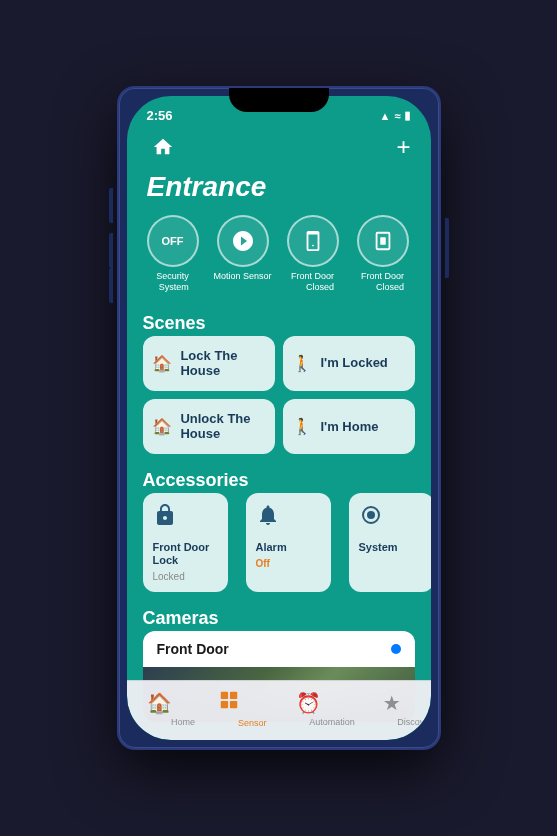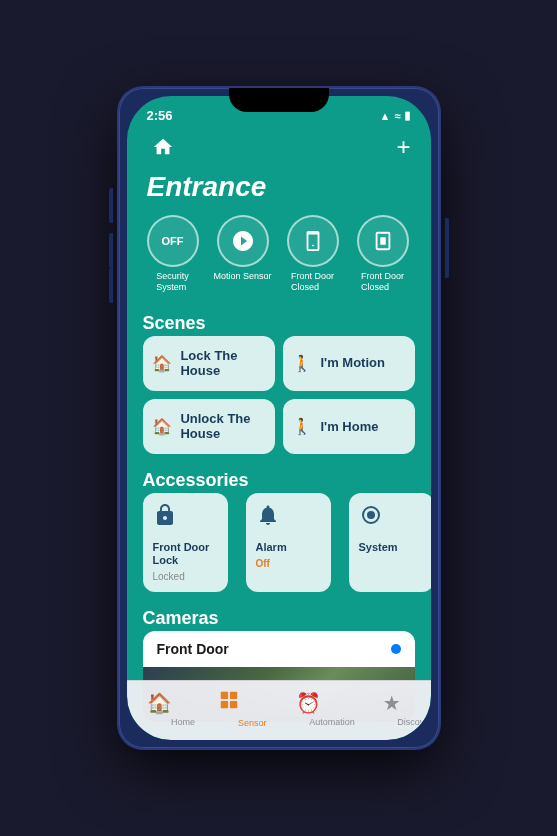--- a/index.html
+++ b/index.html
@@ -8,21 +8,21 @@
       display: flex;
       justify-content: center;
       align-items: center;
       min-height: 100vh;
       font-family: -apple-system, BlinkMacSystemFont, 'SF Pro Display', 'Helvetica Neue', sans-serif;
     }
     .phone-outer {
       width: 320px;
       height: 660px;
       background: #1c2b5e;
-      border-radius: 24px;
+      border-radius: 16px;
       padding: 8px;
       box-shadow: 0 0 0 2px #2a3a7a, 0 20px 60px rgba(0,0,0,0.8), inset 0 0 0 1px #3a4a8a;
       position: relative;
     }
     .phone-inner {
       width: 100%;
       height: 100%;
       background: #0d9b8a;
       border-radius: 44px;
       overflow: hidden;
@@ -125,21 +125,21 @@
       display: flex;
       align-items: center;
       justify-content: center;
       color: white;
       font-size: 18px;
       background: rgba(255,255,255,0.1);
     }
     .device-label {
       color: white;
       font-size: 9px;
-      text-align: left;
+      text-align: right;
       line-height: 1.2;
       max-width: 60px;
     }
     
     .section-title {
       color: white;
       font-size: 18px;
       font-weight: 700;
       padding: 4px 16px 2px;
     }
@@ -361,21 +361,21 @@
       <div class="section-title">Scenes</div>
       <div class="scenes-grid">
 
         <button class="scene-btn">
           <span class="scene-icon">🏠</span>
           <span class="scene-label">Lock The House</span>
         </button>
 
         <button class="scene-btn">
           <span class="scene-icon">🚶</span>
-          <span class="scene-label">I'm Motion</span>
+          <span class="scene-label">I'm Locked</span>
         </button>
 
         <button class="scene-btn">
           <span class="scene-icon">🏠</span>
           <span class="scene-label">Unlock The House</span>
         </button>
 
         <button class="scene-btn">
           <span class="scene-icon">🚶</span>
           <span class="scene-label">I'm Home</span>

